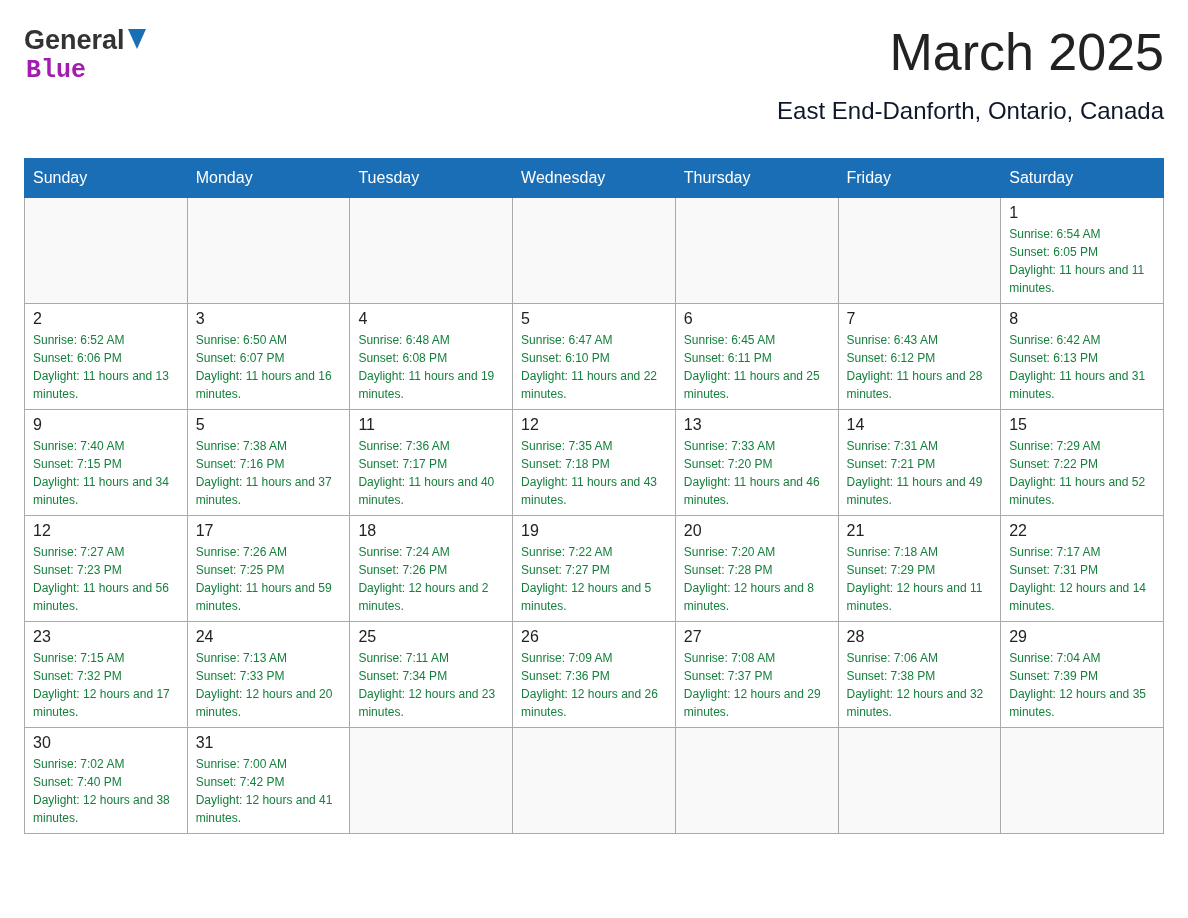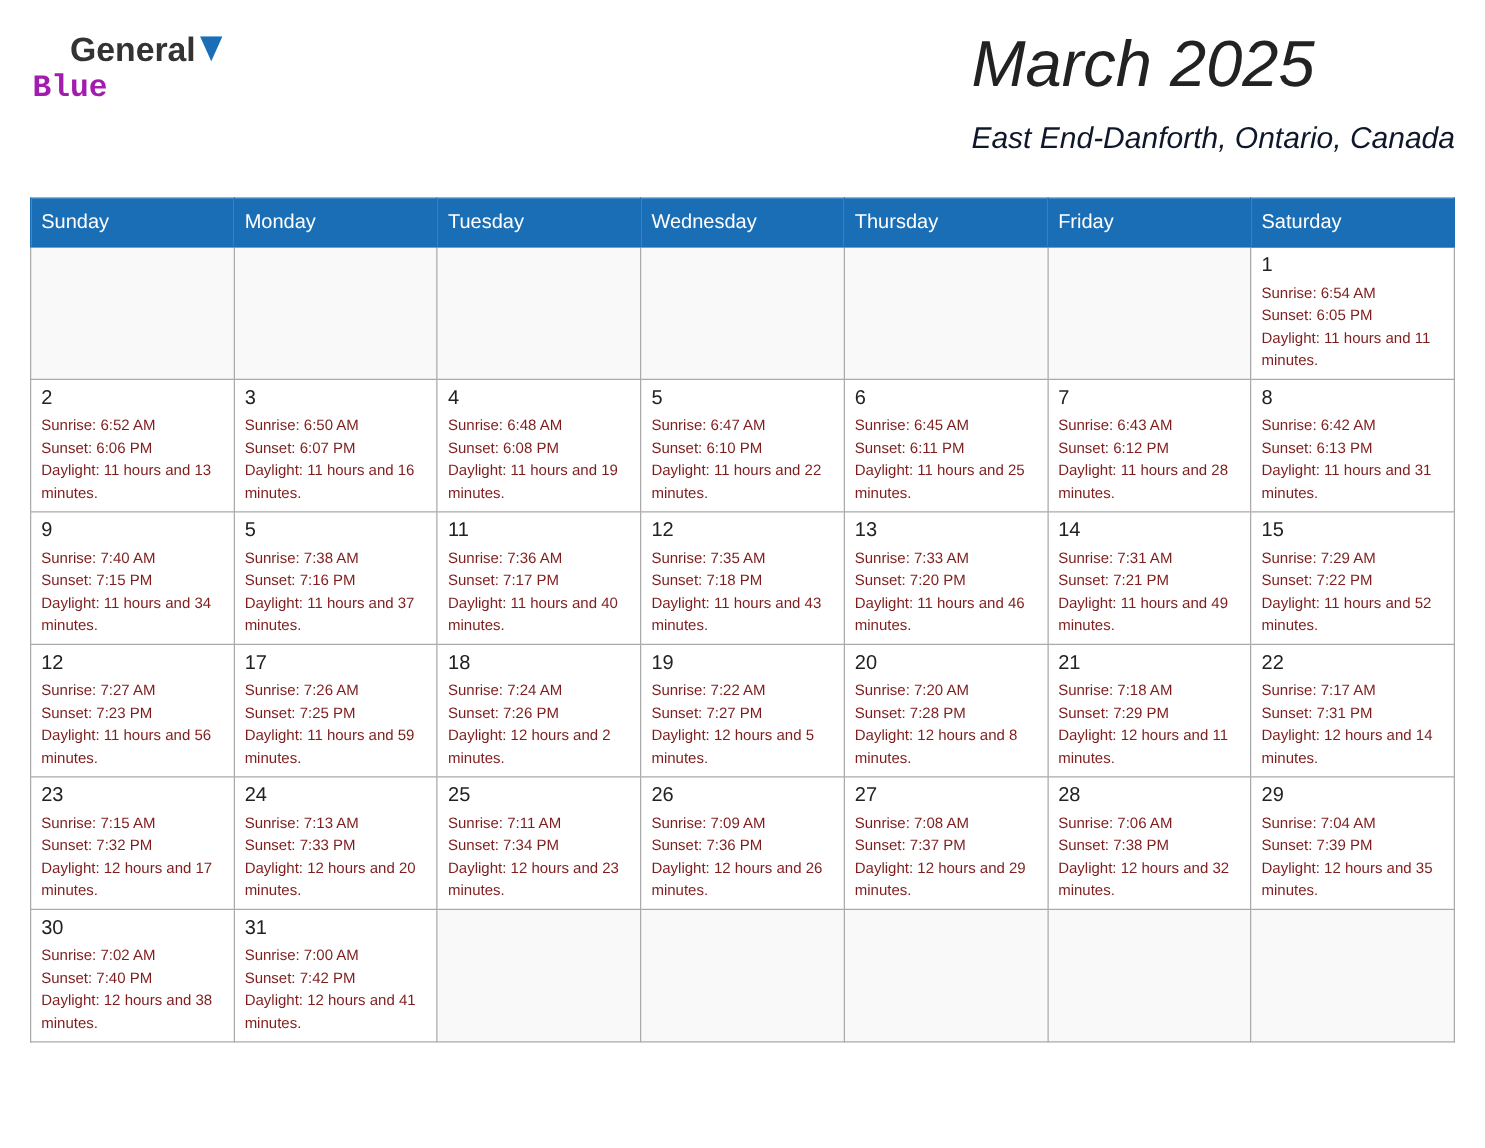--- a/index.html
+++ b/index.html
@@ -10,22 +10,21 @@
       width: 1188px;
       min-height: 918px;
     }
     .header {
       display: flex;
       justify-content: space-between;
       align-items: flex-start;
       margin-bottom: 16px;
     }
     .header-right {
-      text-align: left;
-      font-style: italic;
+      text-align: right;
     }
     .month-title {
       font-size: 52px;
       font-weight: normal;
       color: #222;
       line-height: 1.1;
     }
     .location {
       font-size: 24px;
       color: #0f172a;
@@ -60,33 +59,33 @@
     }
     .day-number {
       font-size: 16px;
       font-weight: normal;
       color: #222;
       display: block;
       margin-bottom: 3px;
     }
     .day-info {
       font-size: 12px;
-      color: #7f1d1d;
+      color: #15803d;
       line-height: 1.5;
     }
     .logo-block {
       line-height: 1.2;
     }
   </style>
 </head>
 <body>
 
 <div class="header">
   <div class="logo-block">
-    <div style="display:flex;align-items:center;margin-left:32px;">
+    <div style="display:flex;align-items:center;">
       <span style="font-size:27px;font-weight:bold;color:#333;font-family:Arial,sans-serif;">General</span>
       <span style="display:inline-block;margin-left:3px;margin-top:2px;">
         <svg width="18" height="20" viewBox="0 0 18 20">
           <polygon points="0,0 18,0 9,20" fill="#1a6eb5"></polygon>
         </svg>
       </span>
     </div>
     <div>
       <span style="font-size:25px;font-weight:bold;color:#a21caf;font-family:Liberation Mono, monospace;margin-left:2px;">Blue</span>
     </div>

